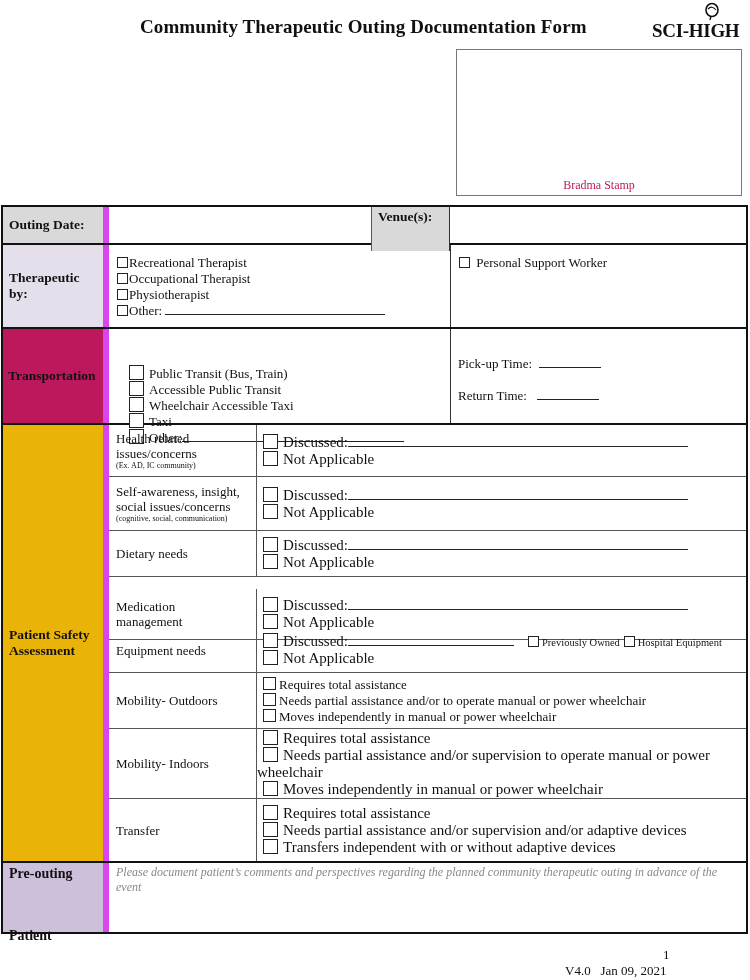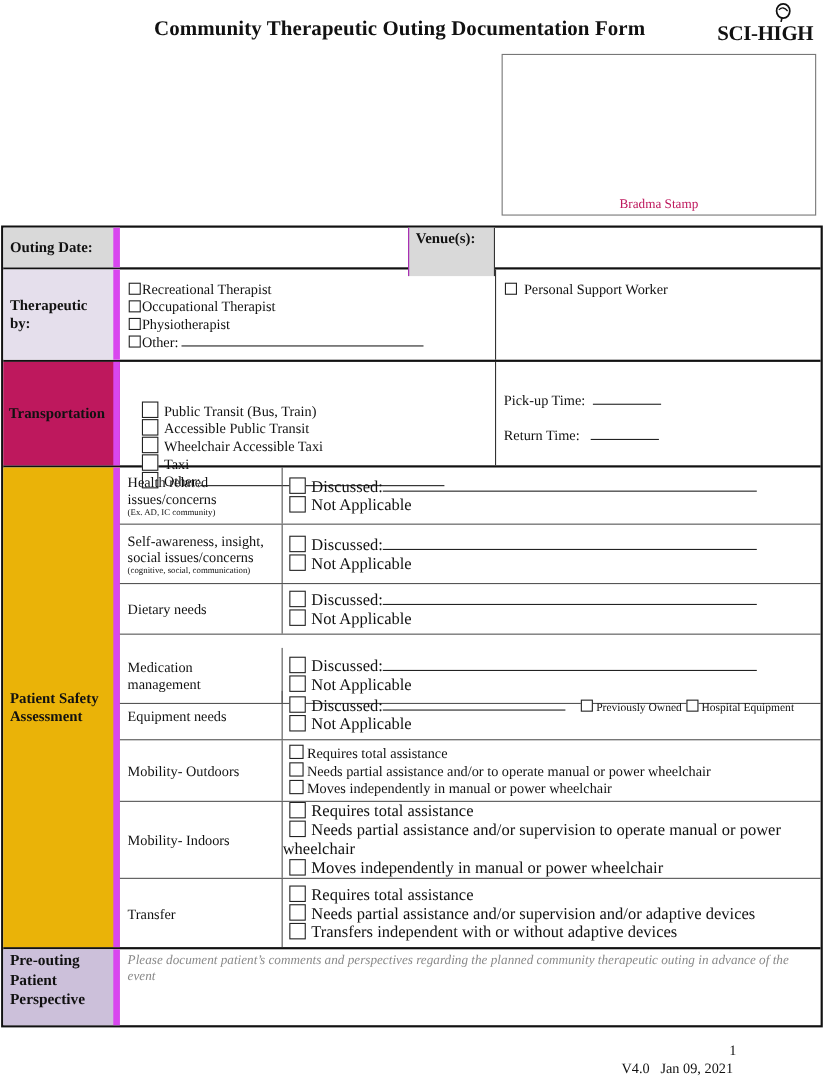--- a/index.html
+++ b/index.html
@@ -173,21 +173,21 @@
       </div>
       <div class="psa-opts">
         <div class="opt"><span class="cb big"></span><span>Requires total assistance</span></div>
         <div class="opt"><span class="cb big"></span><span>Needs partial assistance and/or supervision and/or adaptive devices</span></div>
         <div class="opt"><span class="cb big"></span><span>Transfers independent with or without adaptive devices</span></div>
       </div>
     </div>
   </div>
 
   <div class="row" style="top:656px;height:69px;border-bottom:none;">
-    <div class="lbl" style="background:#ccc0da;flex-direction:column;align-items:flex-start;justify-content:flex-start;padding-top:2px;font-size:14px;line-height:18px;">
+    <div class="lbl" style="background:#ccc0da;flex-direction:column;align-items:flex-start;justify-content:flex-start;padding-top:2px;font-size:14px;line-height:18px;gap:44px;">
       <span>Pre-outing</span>
       <span>Patient</span>
       <span>Perspective</span>
     </div>
     <div class="cell" style="left:106px;top:0;width:637px;height:69px;padding:2px 6px 0 7px;font-style:italic;color:#888;font-size:12px;line-height:15px;">
       <span>Please document patient’s comments and perspectives regarding the planned community therapeutic outing in advance of the event</span>
     </div>
   </div>
 </div>
 

